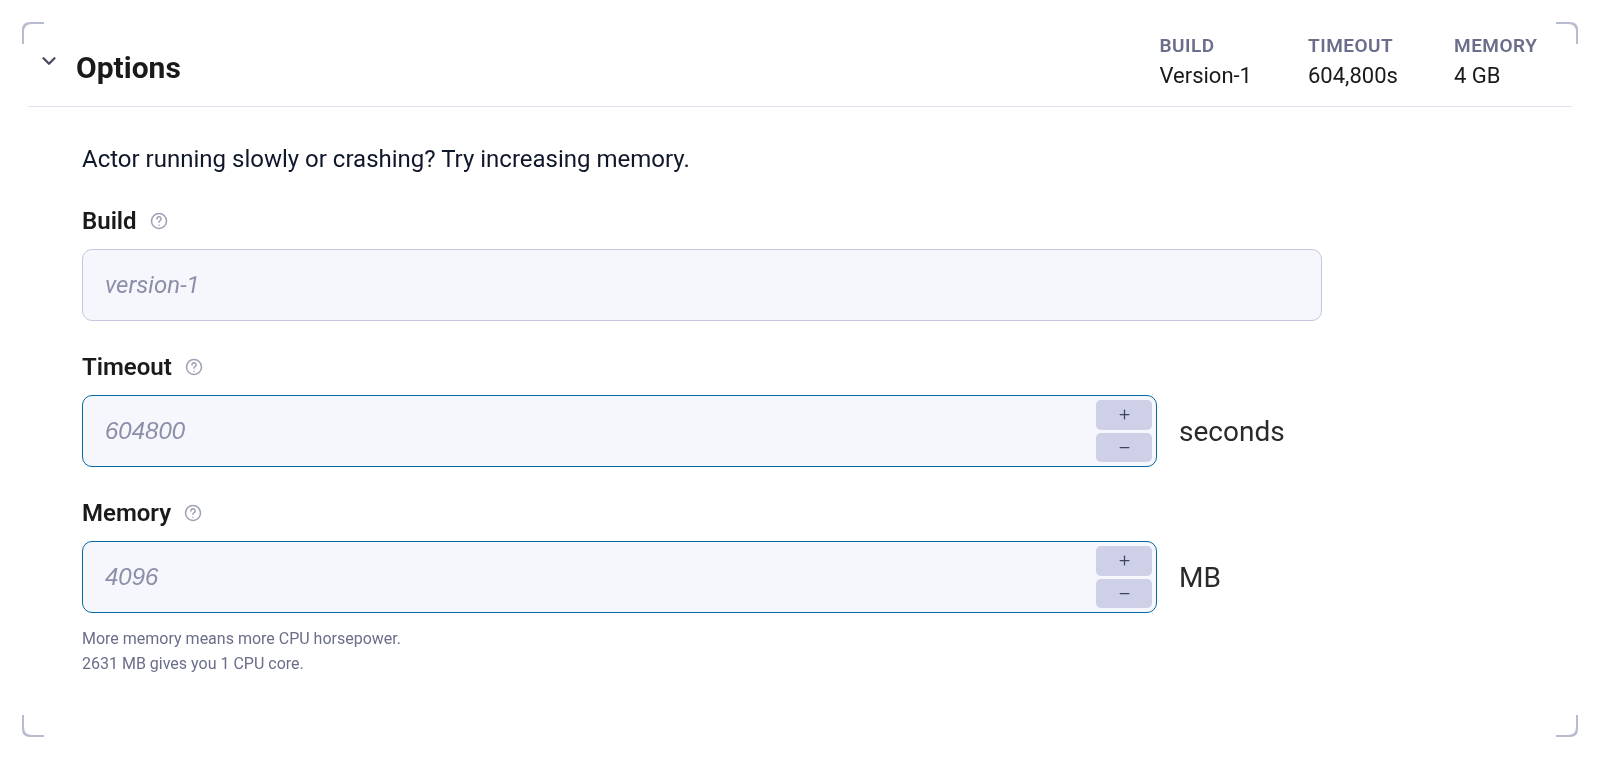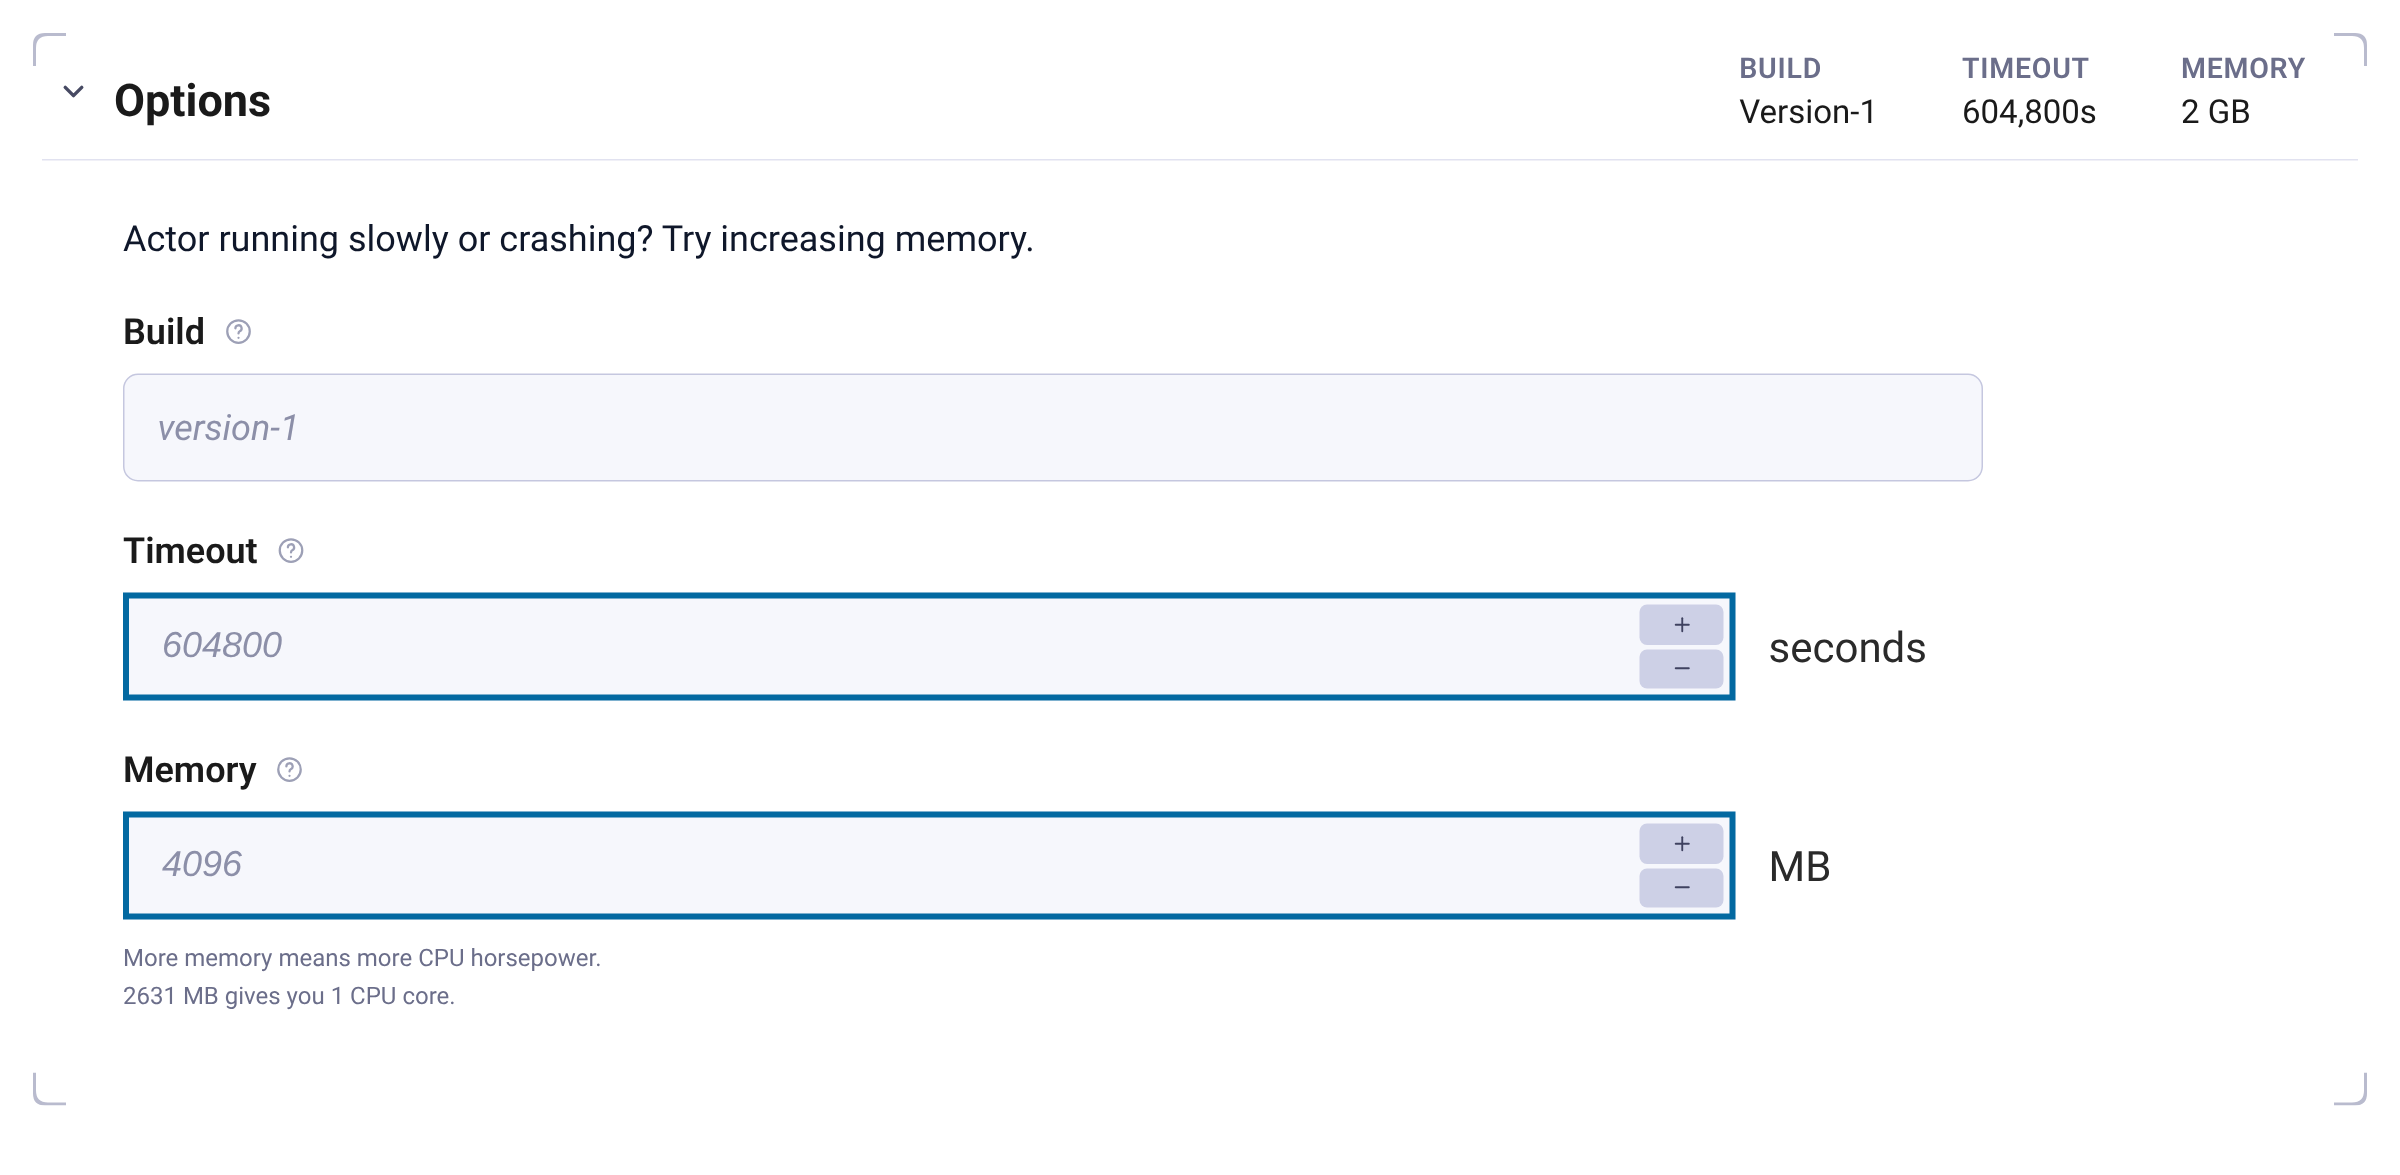--- a/index.html
+++ b/index.html
@@ -125,22 +125,22 @@
       width: 1240px;
       max-width: 100%;
     }
     .input-row {
       display: flex;
       align-items: center;
       gap: 22px;
     }
     .input-number-wrap {
       background: #f6f7fc;
-      border: 4px solid #0369a1;
-      border-radius: 0;
+      border: 1px solid #0369a1;
+      border-radius: 10px;
       width: 1075px;
       height: 72px;
       display: flex;
       align-items: stretch;
       overflow: hidden;
     }
     .input-inner {
       flex: 1;
       display: flex;
       align-items: center;
@@ -233,21 +233,21 @@
       <div class="summary-col">
         <span class="summary-label">BUILD</span>
         <span class="summary-value">Version-1</span>
       </div>
       <div class="summary-col">
         <span class="summary-label">TIMEOUT</span>
         <span class="summary-value">604,800s</span>
       </div>
       <div class="summary-col">
         <span class="summary-label">MEMORY</span>
-        <span class="summary-value">2 GB</span>
+        <span class="summary-value">4 GB</span>
       </div>
     </div>
   </div>
 
   <div class="body">
     <p class="hint">Actor running slowly or crashing? Try increasing memory.</p>
 
     <div class="field">
       <div class="field-label-row">
         <span class="field-label">Build</span>

